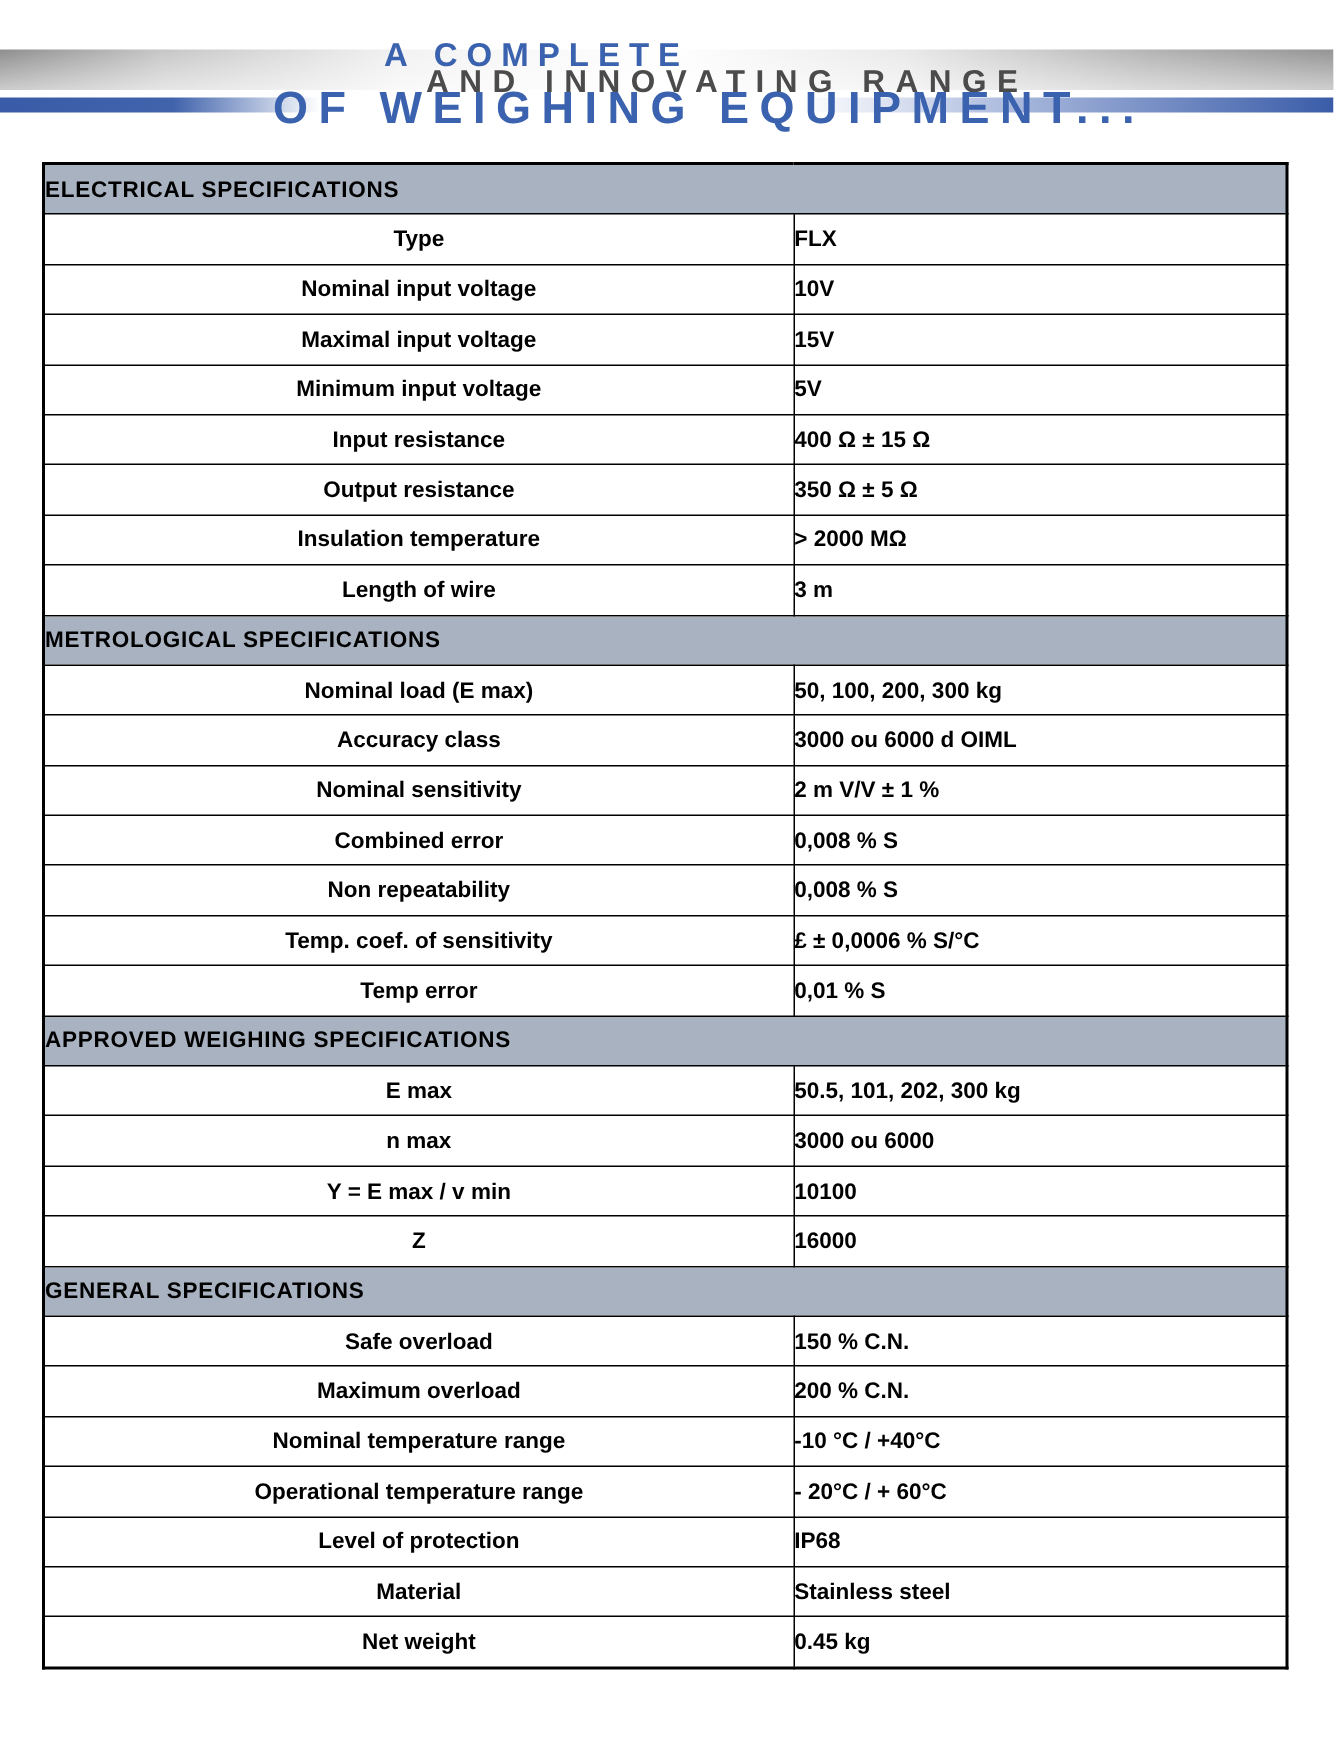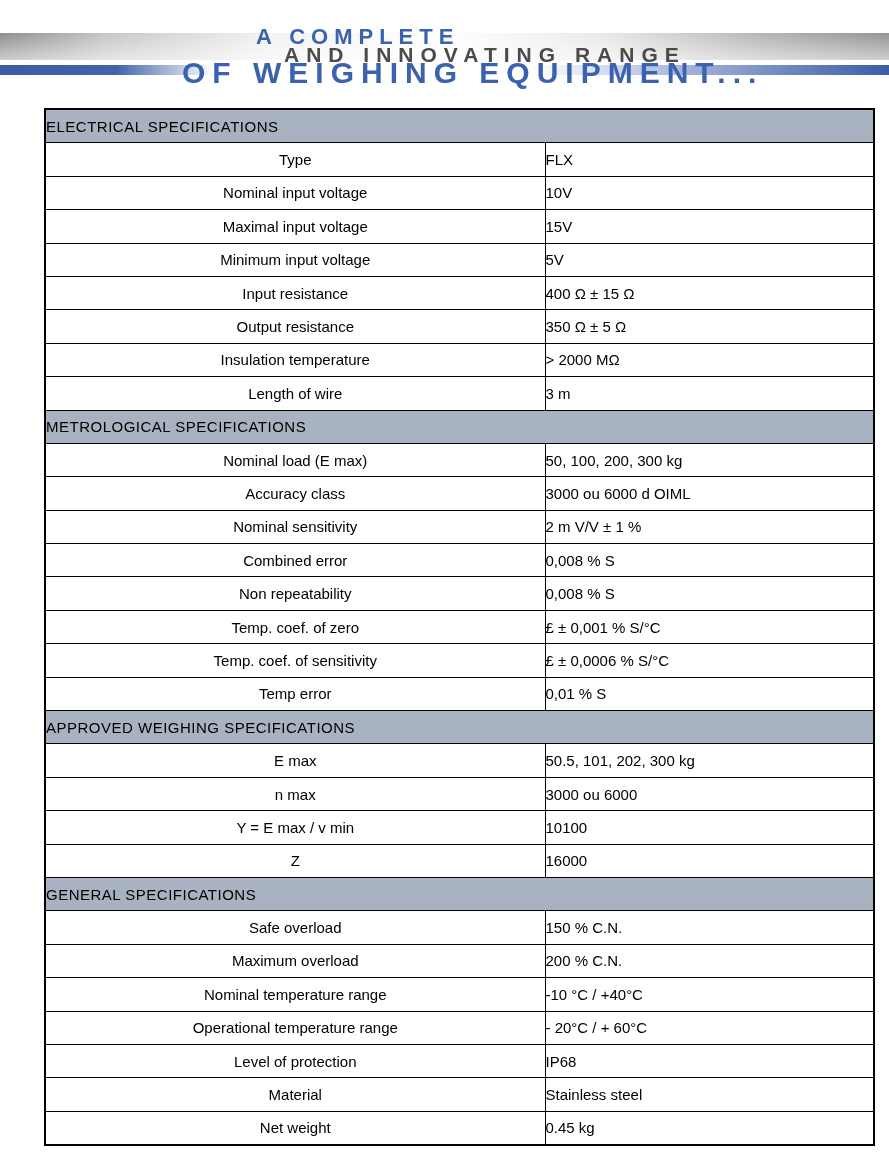--- a/index.html
+++ b/index.html
@@ -26,21 +26,21 @@
     position:absolute;left:0;top:65px;width:889px;height:10px;
     background:linear-gradient(90deg,var(--band-blue) 0%,#4163ac 13%,#ffffff 24%,#ffffff 60%,#9fb0d8 78%,var(--band-blue) 100%);
   }
   .tl{position:absolute;font-weight:bold;white-space:nowrap;line-height:1;}
   .tl1{left:256px;top:26px;font-size:22px;letter-spacing:6px;color:var(--accent-blue);}
   .tl2{left:284px;top:44px;font-size:21px;letter-spacing:7px;color:#4b4b4b;}
   .tl3{left:182px;top:58px;font-size:30px;letter-spacing:7px;color:var(--accent-blue);}
   
   table.spec{
     border-collapse:collapse;table-layout:fixed;
-    margin-left:44px;width:829px;border:2px solid #000;
+    margin-left:28px;width:829px;border:2px solid #000;font-weight:bold;
   }
   table.spec td{
     border:1px solid #000;height:32.4px;padding:0;
     font-size:15px;color:#000;overflow:hidden;vertical-align:middle;
   }
   td.lbl{padding-left:4px;text-align:center;}
   td.val{}
   td.sec{
     background:var(--sec-bg);color:var(--sec-fg);
     font-size:20px;padding-left:4px;letter-spacing:.5px;
@@ -115,24 +115,20 @@
       </tr>
       <tr>
         <td class="lbl">Combined error</td>
         <td class="val">0,008 % S</td>
       </tr>
       <tr>
         <td class="lbl">Non repeatability</td>
         <td class="val">0,008 % S</td>
       </tr>
       <tr>
-        <td class="lbl">Temp. coef. of zero</td>
-        <td class="val">£ ± 0,001 % S/°C</td>
-      </tr>
-      <tr>
         <td class="lbl">Temp. coef. of sensitivity</td>
         <td class="val">£ ± 0,0006 % S/°C</td>
       </tr>
       <tr>
         <td class="lbl">Temp error</td>
         <td class="val">0,01 % S</td>
       </tr>
       <tr>
         <td colspan="2" class="sec">APPROVED WEIGHING SPECIFICATIONS</td>
       </tr>

